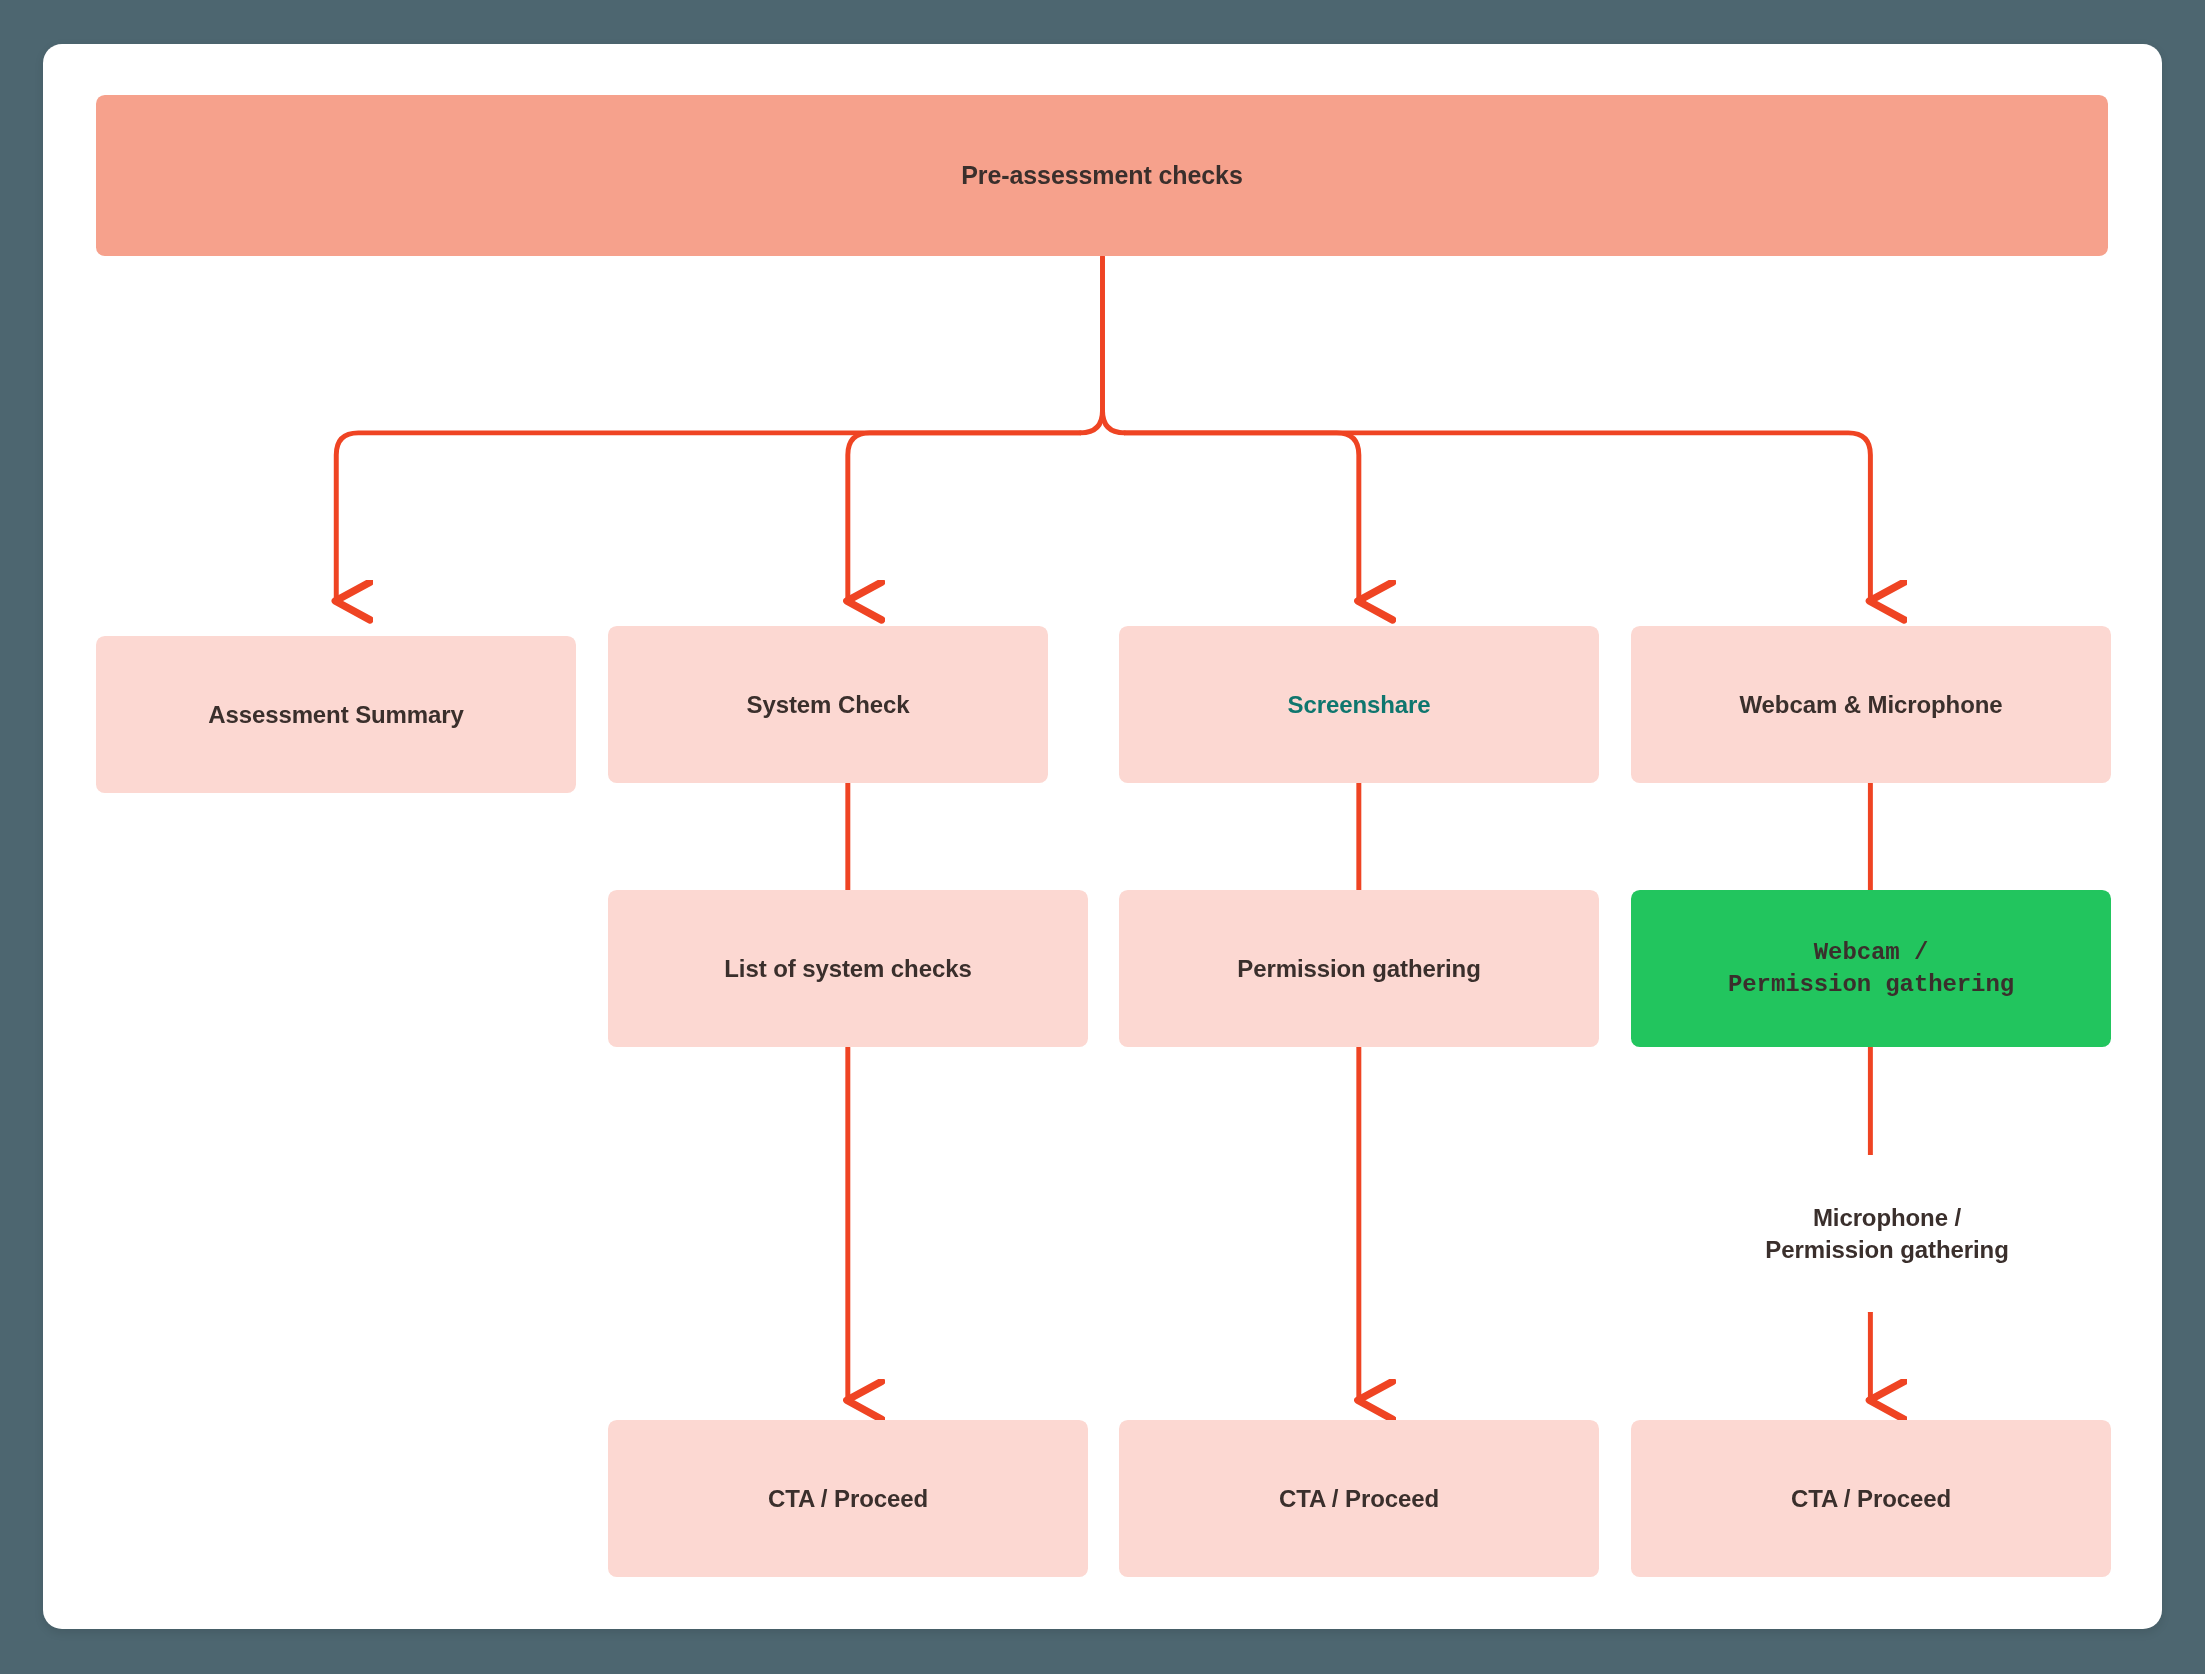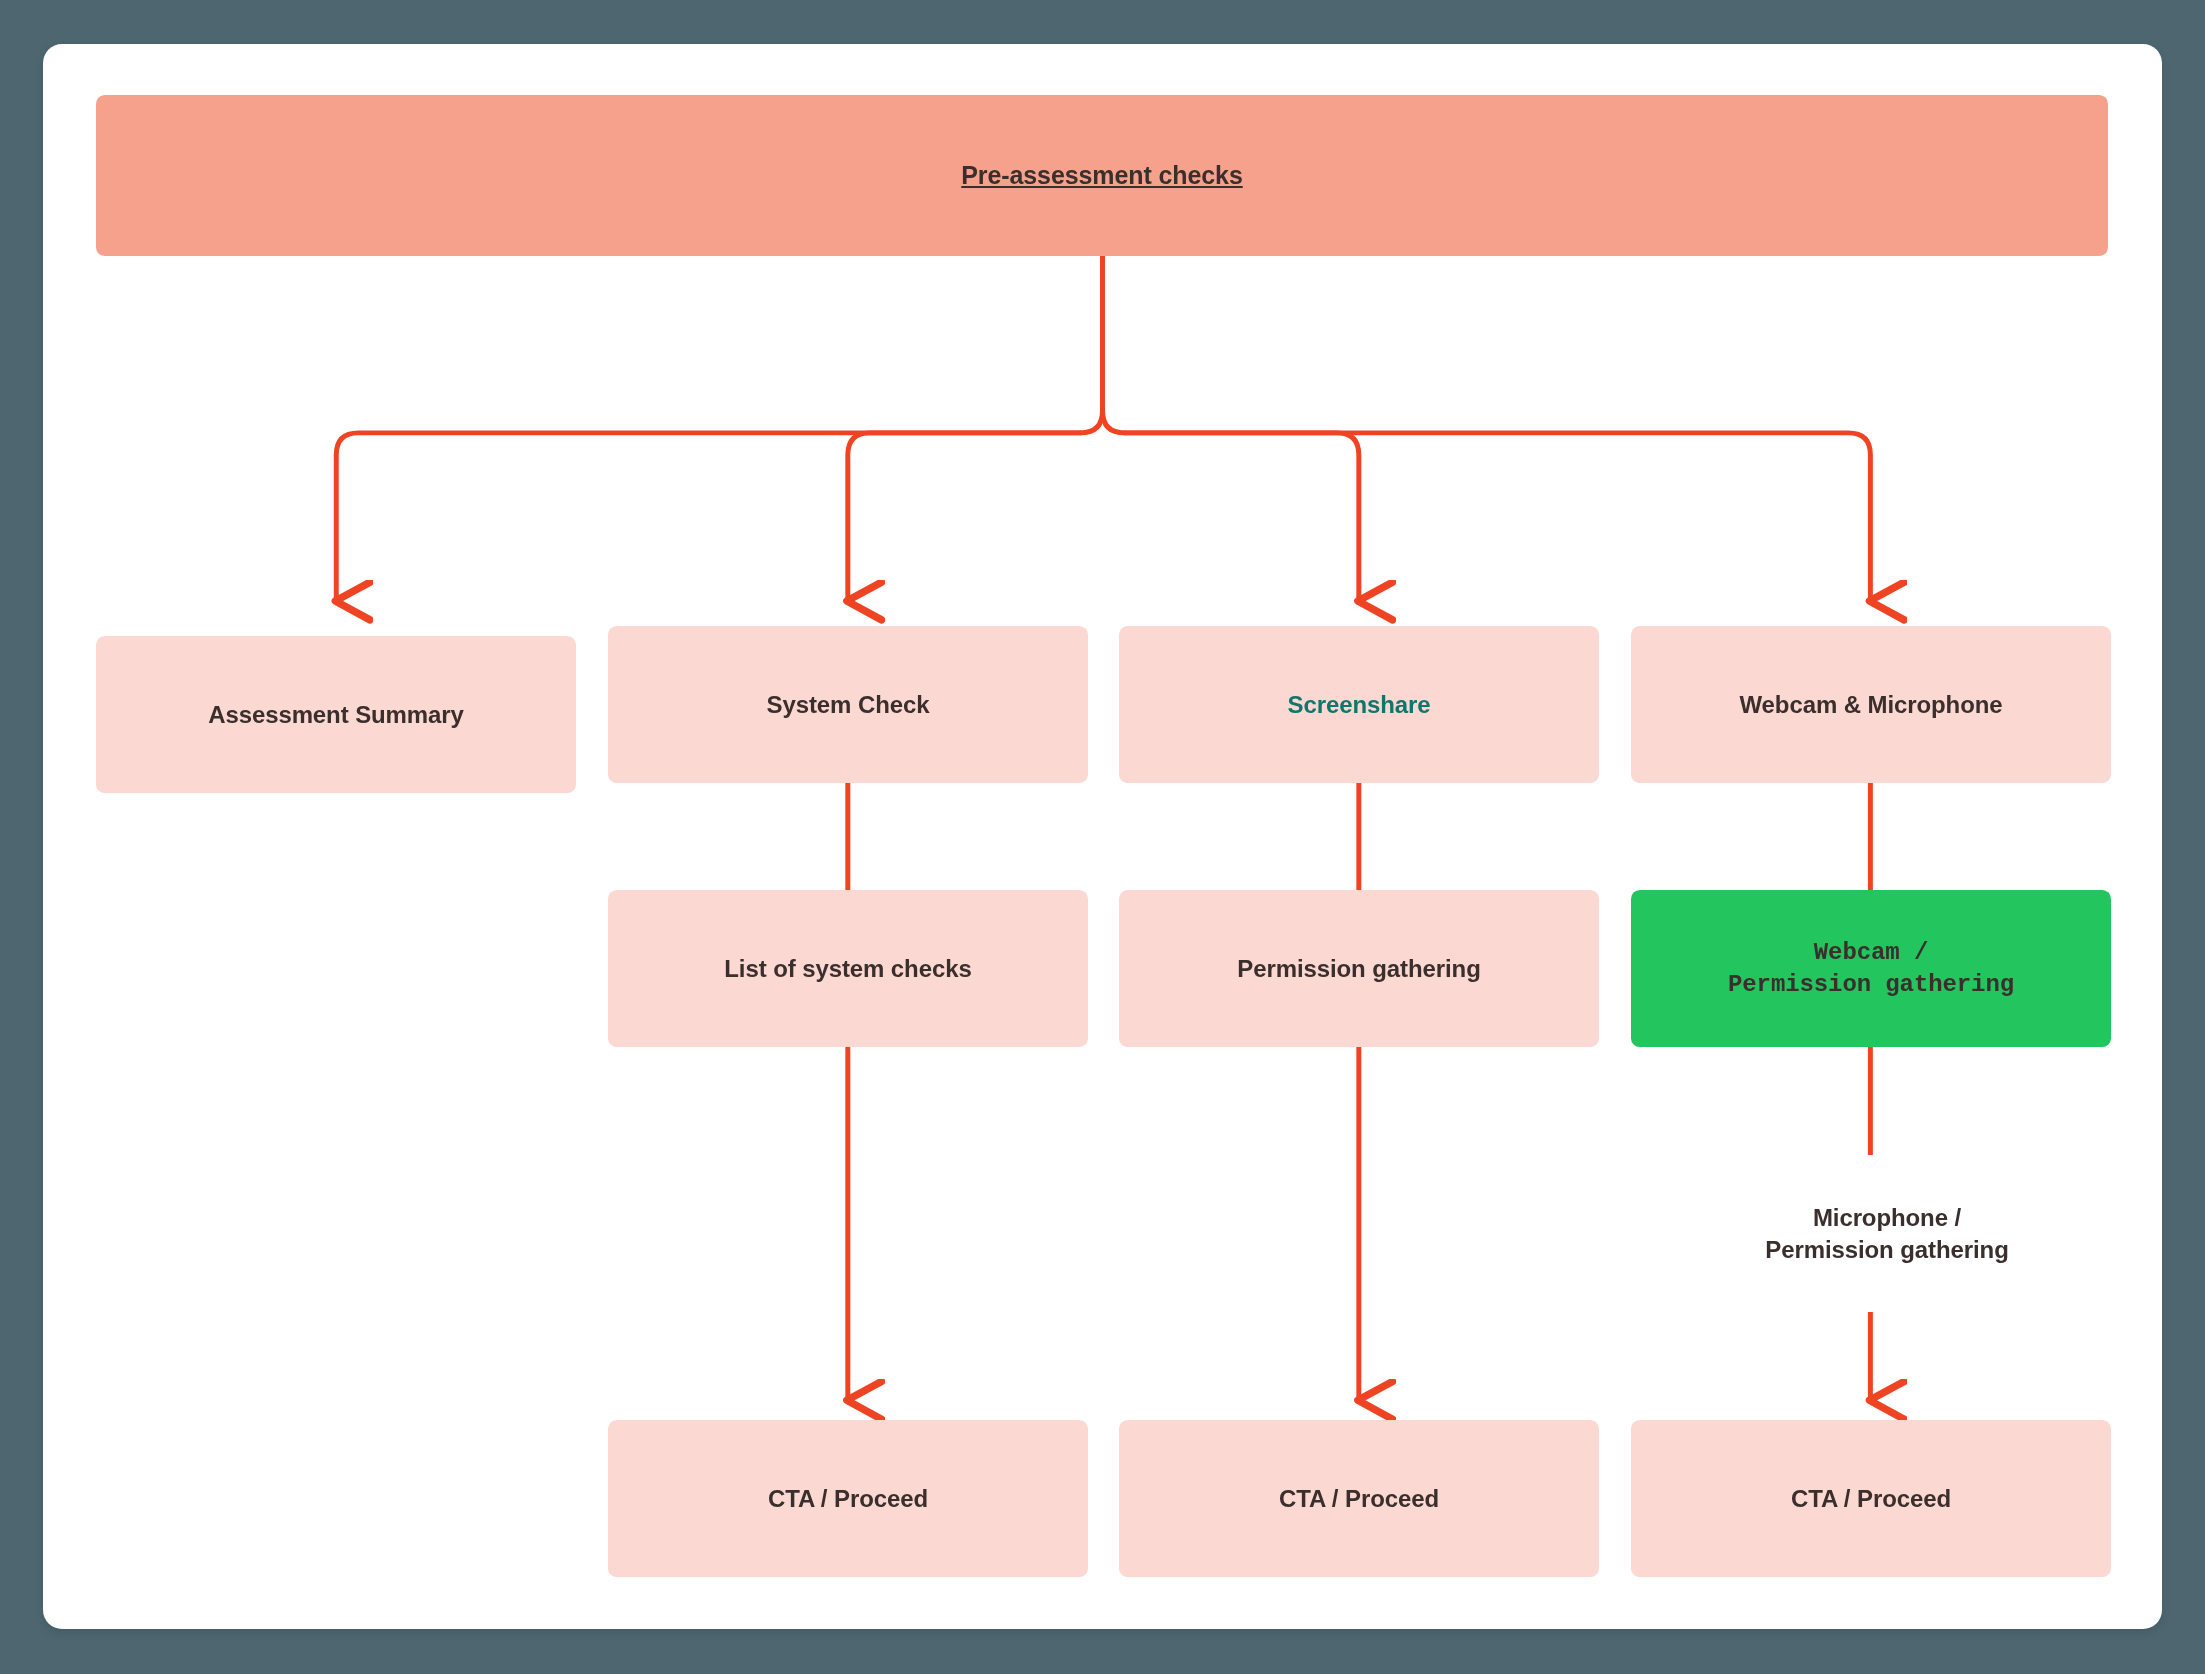--- a/index.html
+++ b/index.html
@@ -46,21 +46,20 @@
     text-align: center;
     border-radius: 8.8px;
     color: #3a2f2c;
     font-weight: bold;
     line-height: 1.32;
     letter-spacing: -0.1px;
   }
   .node.root {
     background: #f6a18c;
     font-size: 25px;
-    text-decoration: underline;
   }
   .node.child {
     background: #fcd8d2;
     font-size: 24px;
   }
   .node .label {
     display: block;
     padding: 0 13.2px;
     white-space: pre-line;
   }
@@ -105,21 +104,21 @@
   </svg>
 
   <div class="node root" style="left: 96px; top: 95px; width: 2012px; height: 161px; background: rgb(246, 161, 140); color: rgb(58, 47, 44);">
     <span class="label">Pre-assessment checks</span>
   </div>
 
   <div class="node child" style="left: 96px; top: 626px; width: 480px; height: 157px; background: rgb(252, 216, 210); color: rgb(58, 47, 44); margin-top: 10px;">
     <span class="label">Assessment Summary</span>
   </div>
 
-  <div class="node child" style="left: 608px; top: 626px; width: 480px; height: 157px; background: rgb(252, 216, 210); color: rgb(58, 47, 44);">
+  <div class="node child" style="left: 608px; top: 626px; width: 440px; height: 157px; background: rgb(252, 216, 210); color: rgb(58, 47, 44);">
     <span class="label">System Check</span>
   </div>
 
   <div class="node child" style="left: 1119px; top: 626px; width: 480px; height: 157px; background: rgb(252, 216, 210); color: #0f766e;">
     <span class="label">Screenshare</span>
   </div>
 
   <div class="node child" style="left: 1631px; top: 626px; width: 480px; height: 157px; background: rgb(252, 216, 210); color: rgb(58, 47, 44);">
     <span class="label">Webcam &amp; Microphone</span>
   </div>

